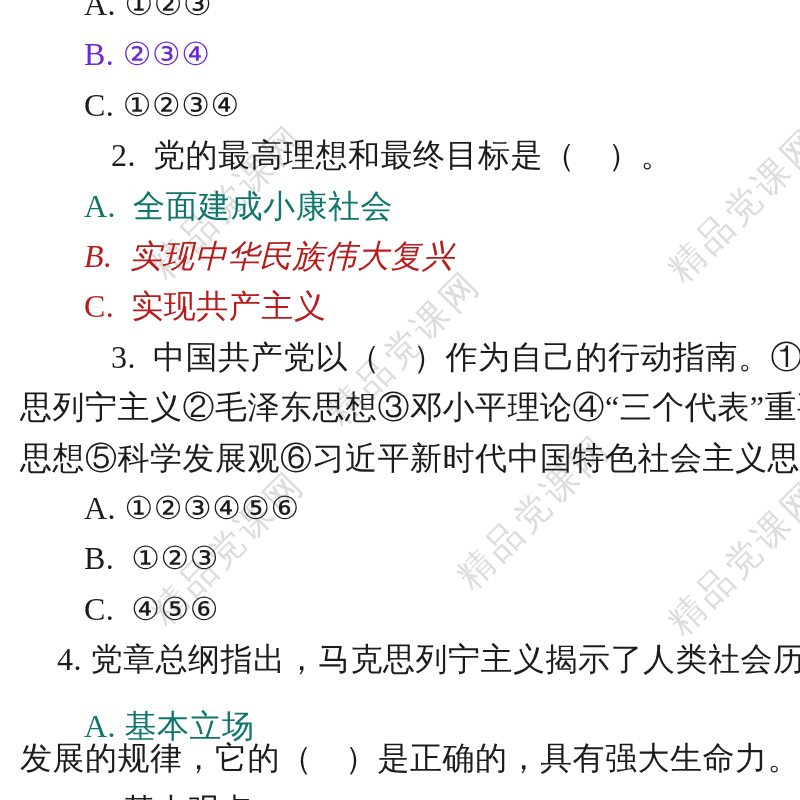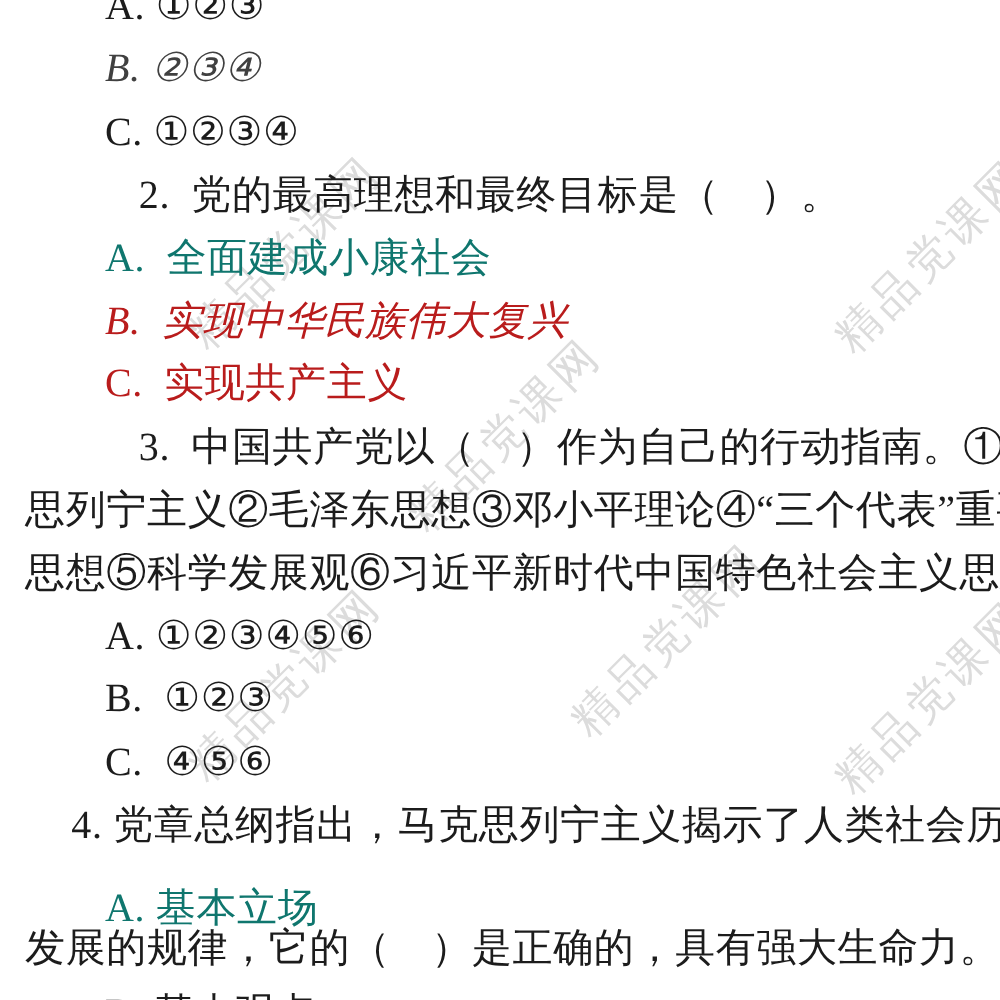--- a/index.html
+++ b/index.html
@@ -44,21 +44,21 @@
 
 <div id="page">
 
 <div class="watermark" style="color: rgb(220, 220, 220); left: 228px; top: 202px;">精品党课网</div>
     <div class="watermark" style="color: rgb(220, 220, 220); left: 745px; top: 205px;">精品党课网</div>
     <div class="watermark" style="color: rgb(220, 220, 220); left: 404px; top: 348px;">精品党课网</div>
     <div class="watermark" style="color: rgb(220, 220, 220); left: 228px; top: 548px;">精品党课网</div>
     <div class="watermark" style="color: rgb(220, 220, 220); left: 534px; top: 512px;">精品党课网</div>
     <div class="watermark" style="color: rgb(220, 220, 220); left: 745px; top: 558px;">精品党课网</div>
     <div class="line option" style="top: -16px; color: rgb(28, 28, 28);">A. ①②③</div>
-    <div class="line option" style="top: 34.4px; color: #404040; font-style: italic;">B. ②③④</div>
+    <div class="line option" style="top: 34.4px; color: #6d28d9;">B. ②③④</div>
     <div class="line option" style="top: 84.8px; color: rgb(28, 28, 28);">C. ①②③④</div>
     <div class="line question" style="top: 135.2px; color: rgb(28, 28, 28);">2.  党的最高理想和最终目标是（　）。</div>
     <div class="line option" style="top: 185.6px; color: #0f766e;">A.  全面建成小康社会</div>
     <div class="line option" style="top: 236px; color: #b91c1c; font-style: italic;">B.  实现中华民族伟大复兴</div>
     <div class="line option" style="top: 286.4px; color: #b91c1c;">C.  实现共产主义</div>
     <div class="line question" style="top: 336.8px; color: rgb(28, 28, 28);">3.  中国共产党以（　）作为自己的行动指南。①马克</div>
     <div class="line flush" style="top: 387.2px; color: rgb(28, 28, 28);">思列宁主义②毛泽东思想③邓小平理论④“三个代表”重要</div>
     <div class="line flush" style="top: 437.6px; color: rgb(28, 28, 28);">思想⑤科学发展观⑥习近平新时代中国特色社会主义思想</div>
     <div class="line option" style="top: 488px; color: rgb(28, 28, 28);">A. ①②③④⑤⑥</div>
     <div class="line option" style="top: 538.4px; color: rgb(28, 28, 28);">B.  ①②③</div>

